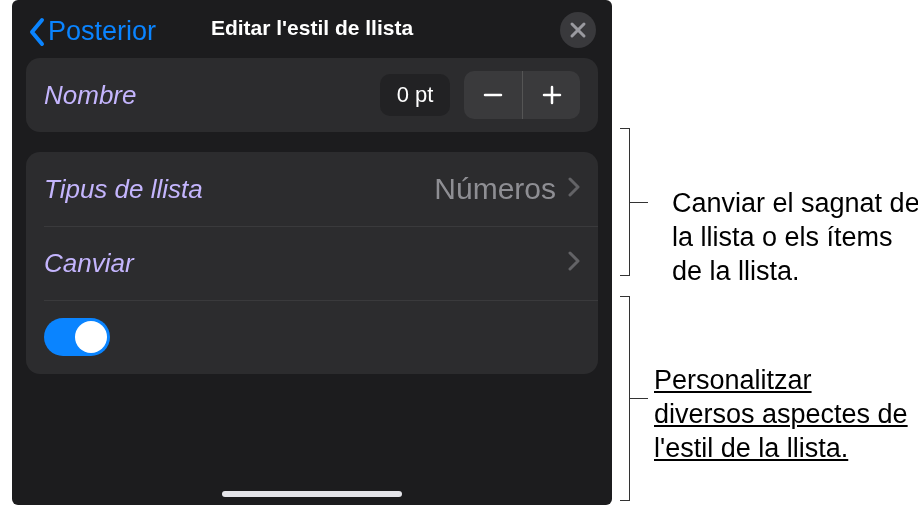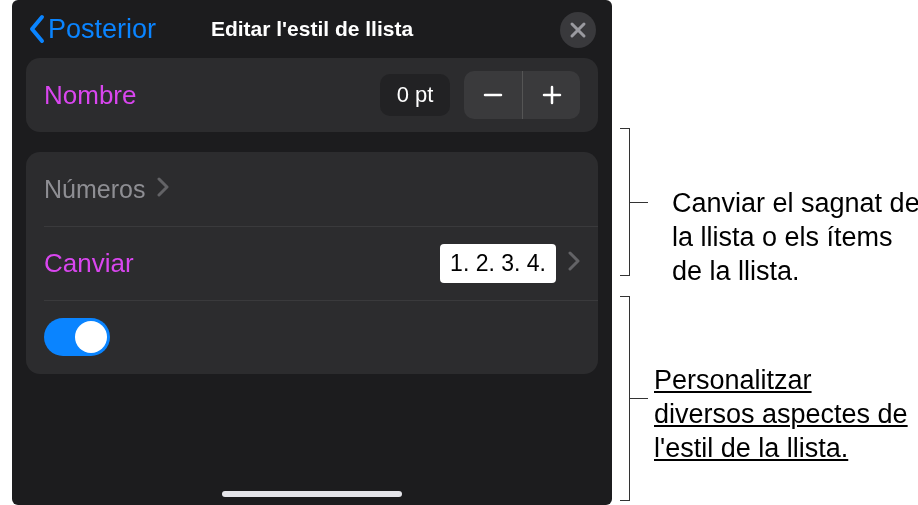--- a/index.html
+++ b/index.html
@@ -21,23 +21,23 @@
     top: 0;
     width: 600px;
     height: 505px;
     background: #1c1c1e;
     color: #fff;
     overflow: hidden;
     border-radius: 6px;
   }
   .header {
     display: flex;
-    align-items: center;
+    align-items: flex-start;
     height: 58px;
-    padding: 0 16px;
+    padding: 16px 16px;
     position: relative;
   }
   .back {
     display: flex;
     align-items: center;
     color: #0a84ff;
     font-size: 27px;
     cursor: pointer;
   }
   .back svg { margin-right: 2px; }
@@ -85,21 +85,22 @@
   .row + .row::before {
     content: "";
     position: absolute;
     left: 18px; right: 0; top: 0;
     height: 1px;
     background: #3a3a3c;
   }
   .row-label {
     flex: 1;
     font-size: 26px;
-    color: #d946ef;
+    color: #c4b5fd;
+    font-style: italic;
   }
   .value-box {
     background: #222224;
     border-radius: 10px;
     padding: 8px 14px;
     font-size: 22px;
     color: #fff;
     margin-right: 14px;
     min-width: 70px;
     text-align: center;
@@ -118,21 +119,21 @@
     justify-content: center;
     color: #fff;
     font-size: 30px;
     cursor: pointer;
   }
   .stepper-btn + .stepper-btn {
     border-left: 1px solid #555;
   }
   .value-secondary {
     color: #8e8e93;
-    font-size: 25px;
+    font-size: 30px;
   }
   .chevron {
     margin-left: 12px;
   }
   .chevron svg { stroke: #636366; }
   .format-swatch {
     background: #fff;
     color: #000;
     padding: 6px 10px;
     font-size: 23px;
@@ -223,30 +224,30 @@
               </svg>
           </div>
         </div>
       </div>
     </div>
 
     <div style="height:20px"></div>
 
     <div class="group">
       <div class="row">
+        <div class="row-label">Tipus de llista</div>
         <div class="value-secondary">Números</div>
         <div class="chevron">
           <svg width="12" height="22" viewBox="0 0 12 22">
               <polyline points="2,3 10,11 2,19" fill="none" stroke-width="3" stroke-linecap="round" stroke-linejoin="round"></polyline>
             </svg>
         </div>
       </div>
       <div class="row">
         <div class="row-label">Canviar</div>
-        <div class="format-swatch">1. 2. 3. 4.</div>
         <div class="chevron">
           <svg width="12" height="22" viewBox="0 0 12 22">
               <polyline points="2,3 10,11 2,19" fill="none" stroke-width="3" stroke-linecap="round" stroke-linejoin="round"></polyline>
             </svg>
         </div>
       </div>
       <div class="row">
         <div class="toggle">
           <div class="knob"></div>
         </div>

